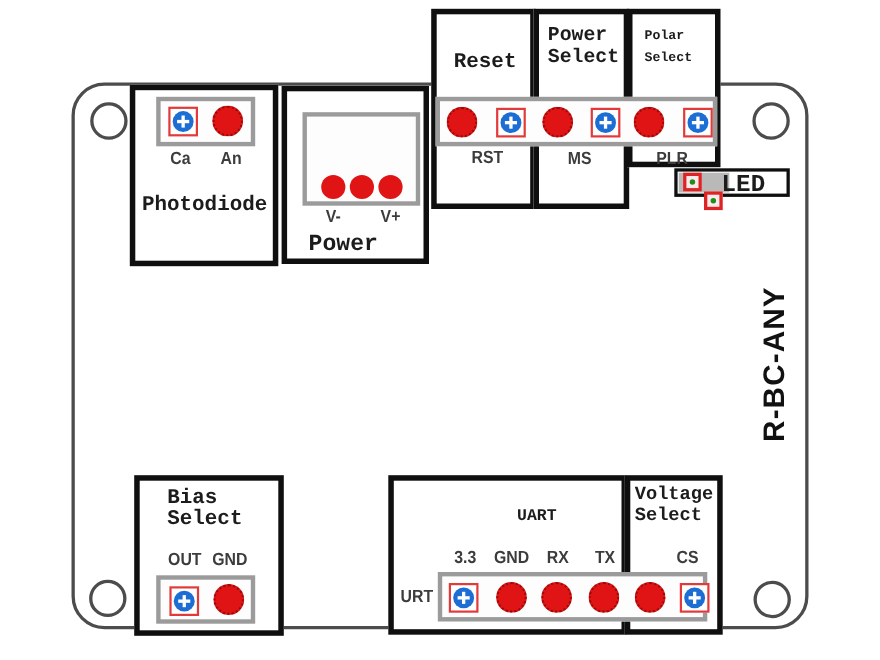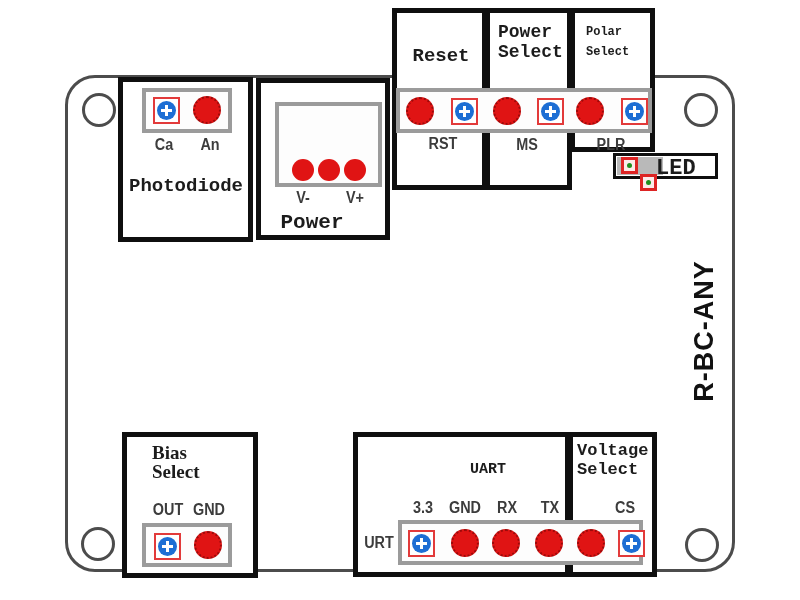--- a/index.html
+++ b/index.html
@@ -140,21 +140,21 @@
   <div class="abs title ctr" style="left:441px; top:45px;  font-size:19px;">Reset</div>
   <div class="abs title" style="left:498px; top:22px; font-size:18px; line-height:20px;">
     <div>Power</div>
     <div>Select</div>
   </div>
   <div class="abs title" style="left:586px; top:22px; font-size:12px; line-height:20px;">
     <div>Polar</div>
     <div>Select</div>
   </div>
   <div class="abs title" style="left:638px; top:156px; font-size:22px;margin-left:18px;">LED</div>
-  <div class="abs title" style="left:152px; top:443px; font-size:19px; line-height:19px;font-family:Liberation Serif, serif;">
+  <div class="abs title" style="left:152px; top:443px; font-size:19px; line-height:19px;">
     <div>Bias</div>
     <div>Select</div>
   </div>
   <div class="abs title ctr" style="left:488px; top:461px; font-size:15px;">UART</div>
   <div class="abs title" style="left:577px; top:441px; font-size:17px; line-height:19px;">
     <div>Voltage</div>
     <div>Select</div>
   </div>
 
   <div class="abs plab" style="left:164px; top:136px;">Ca</div>

